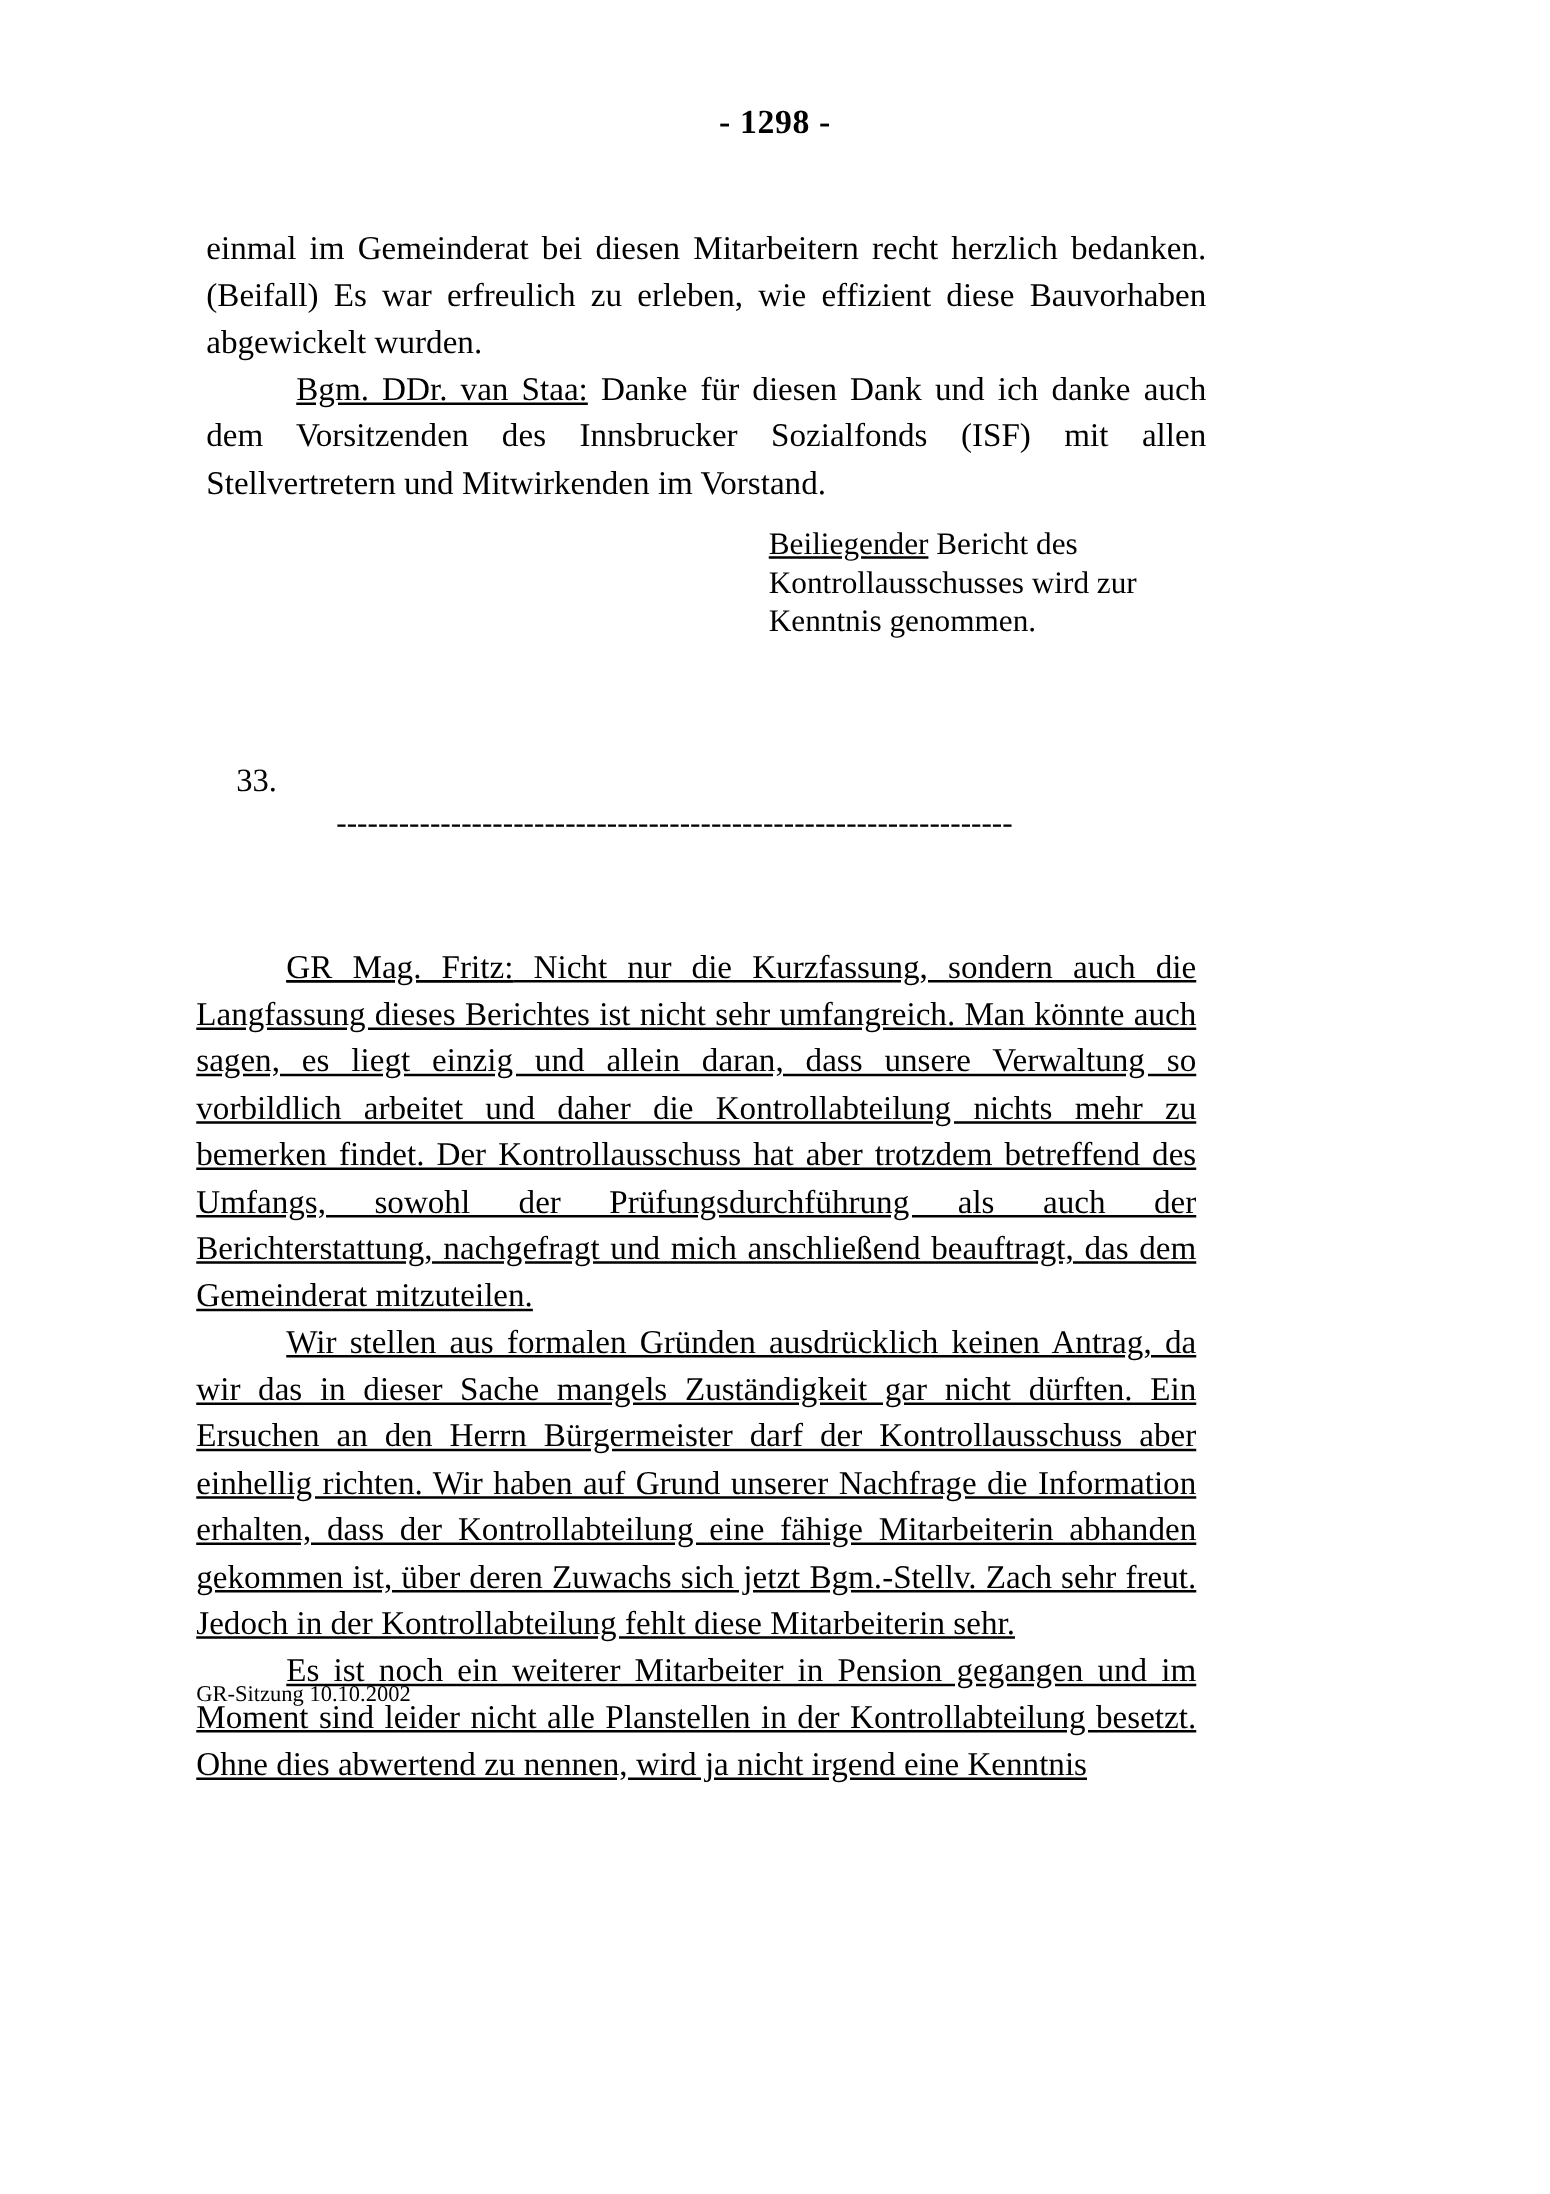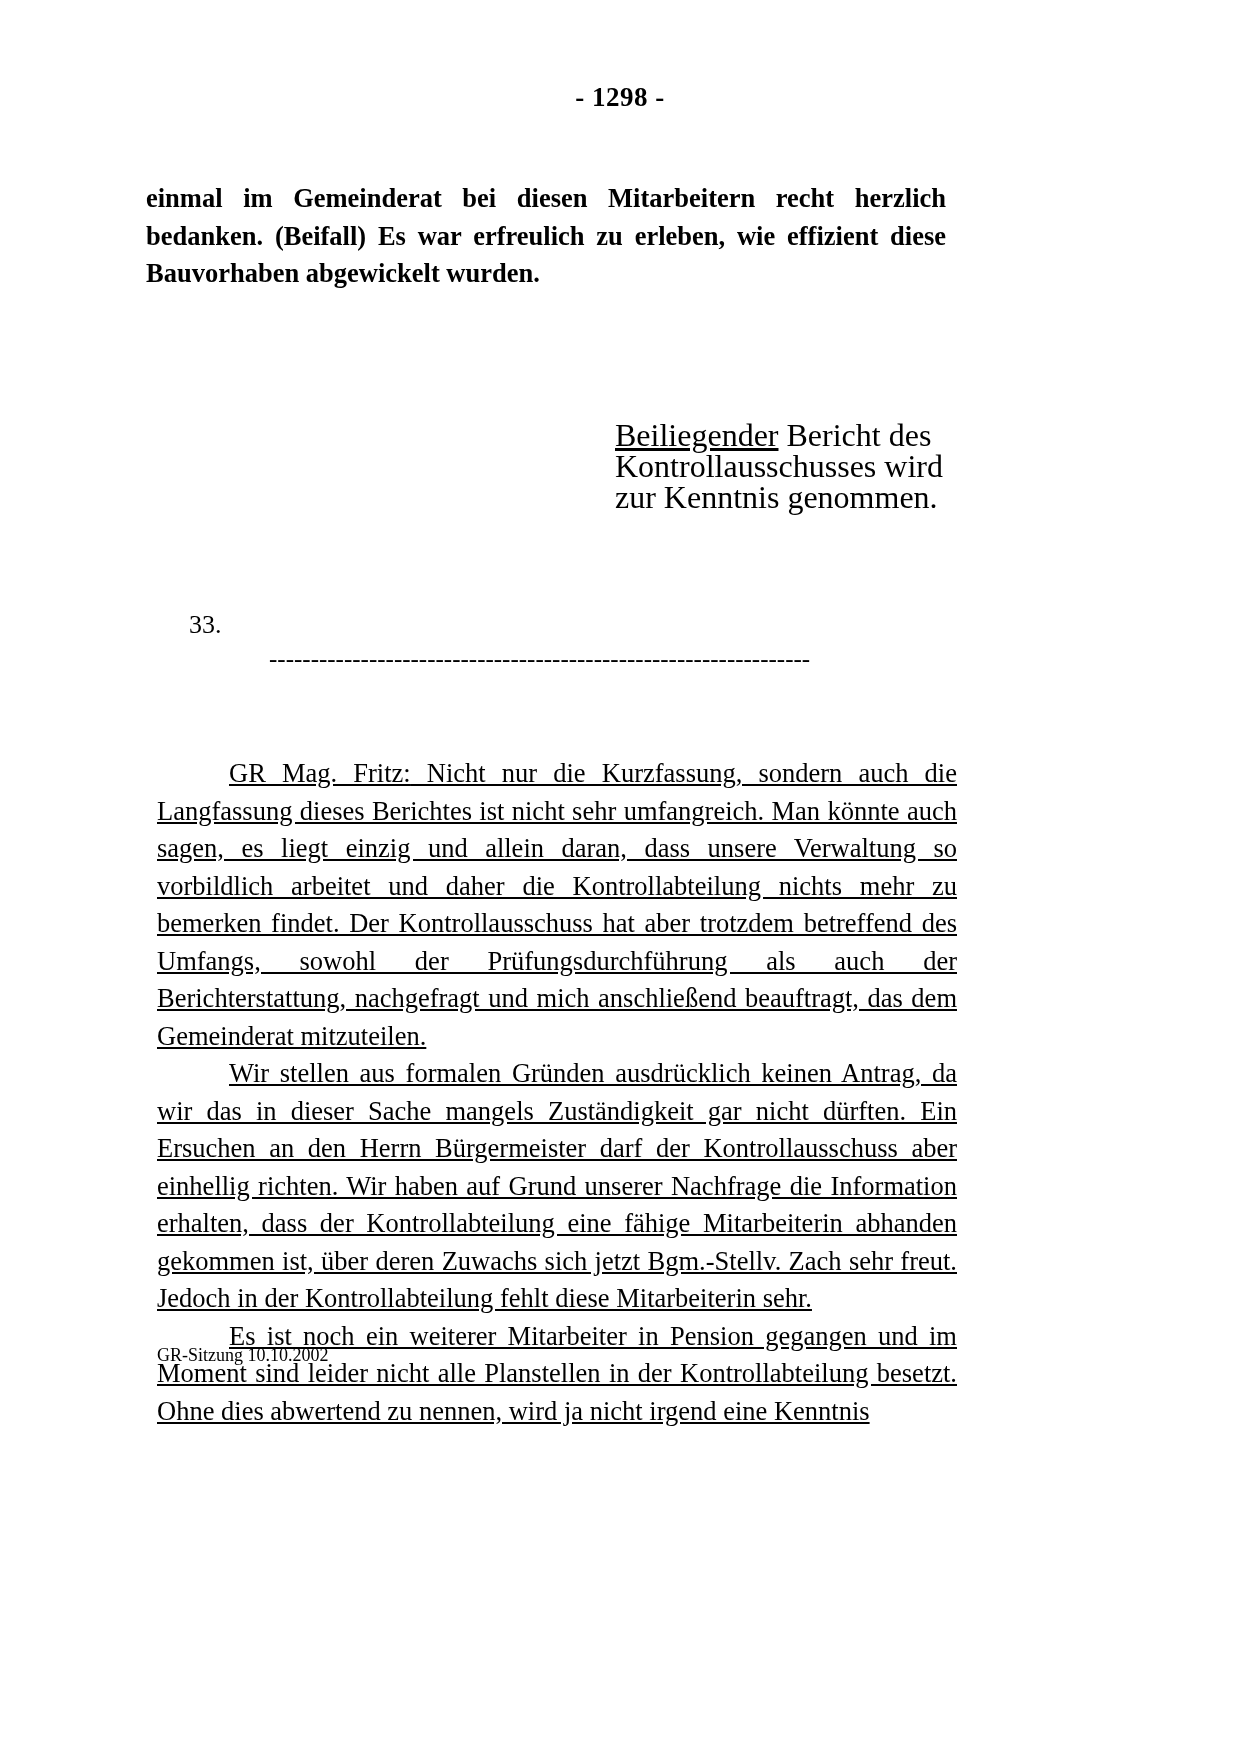--- a/index.html
+++ b/index.html
@@ -27,43 +27,42 @@
     left: 0;
     width: 1240px;
     text-align: center;
     font-size: 27px;
     letter-spacing: 0.5px;
     font-weight: bold;
   }
   .content {
     position: absolute;
     top: 180px;
-    left: 146px;
+    left: 165px;
     width: 800px;
-    font-weight: bold;
   }
   p.body-par {
     margin: 0;
     font-size: 26.5px;
     line-height: 37.5px;
     text-align: justify;
     text-justify: inter-word;
   }
   p.body-par.indent {
     text-indent: 72px;
   }
   .underline {
     text-decoration: underline;
   }
   .block-note {
     position: absolute;
     top: 420px;
     left: 615px;
     width: 360px;
-    font-size: 32px;
+    font-size: 25px;
     line-height: 31px;
     text-align: left;
   }
   .item-wrap {
     position: absolute;
     top: 608px;
     left: 157px;
     width: 800px;
     margin-left: 32px;
   }
@@ -111,20 +110,21 @@
 </style>
 </head>
 <body>
 
 <div class="page">
 
   <div class="page-number">- 1298 -</div>
 
   <div class="content">
     <p class="body-par">einmal im Gemeinderat bei diesen Mitarbeitern recht herzlich bedanken. (Beifall) Es war erfreulich zu erleben, wie effizient diese Bauvorhaben abgewickelt wurden.</p>
+    <p class="body-par indent"><span class="underline">Bgm. DDr. van Staa:</span><span> Danke für diesen Dank und ich danke auch dem Vorsitzenden des Innsbrucker Sozialfonds (ISF) mit allen Stellvertretern und Mitwirkenden im Vorstand.</span></p>
   </div>
 
   <div class="block-note">
     <span class="underline">Beiliegender</span><span> Bericht des Kontrollausschusses wird zur Kenntnis genommen.</span>
   </div>
 
   <div class="item-wrap">
     <div class="item-row">
       <div class="item-num">33.</div>
     </div>

